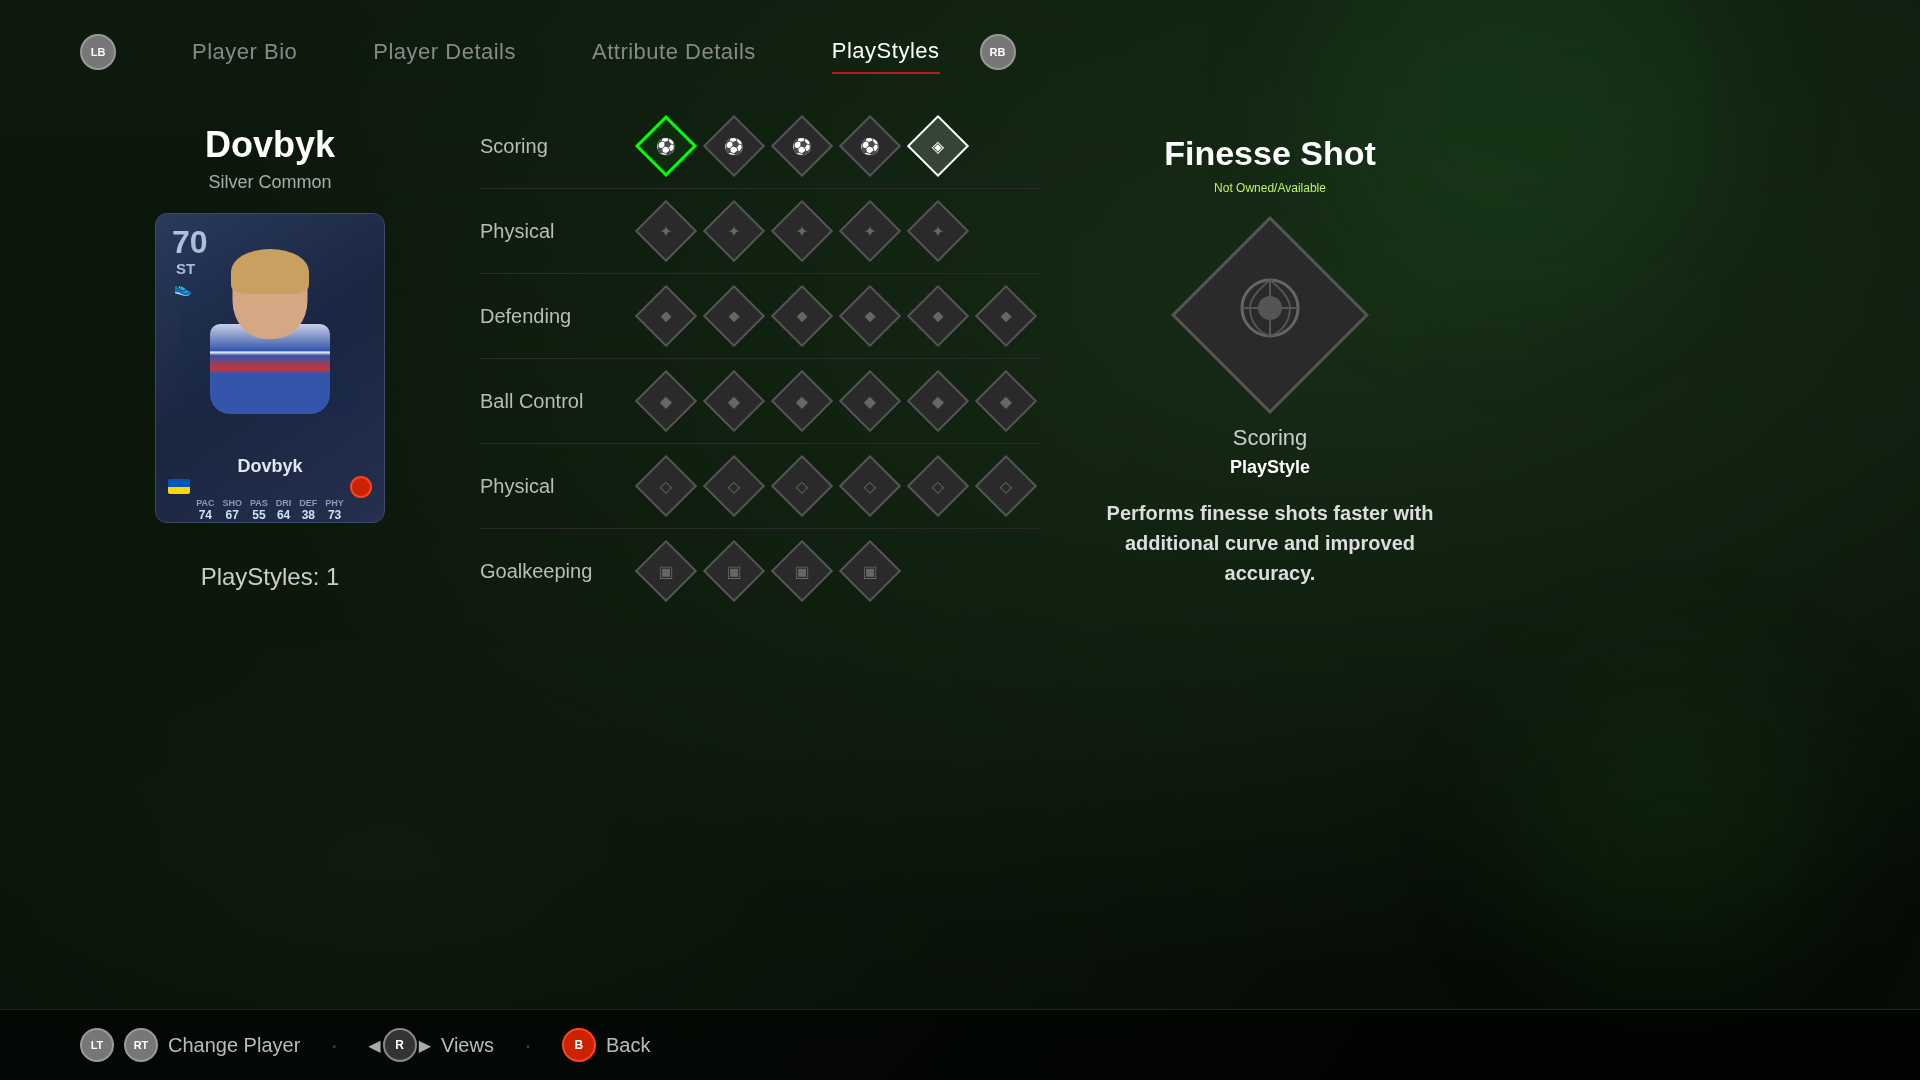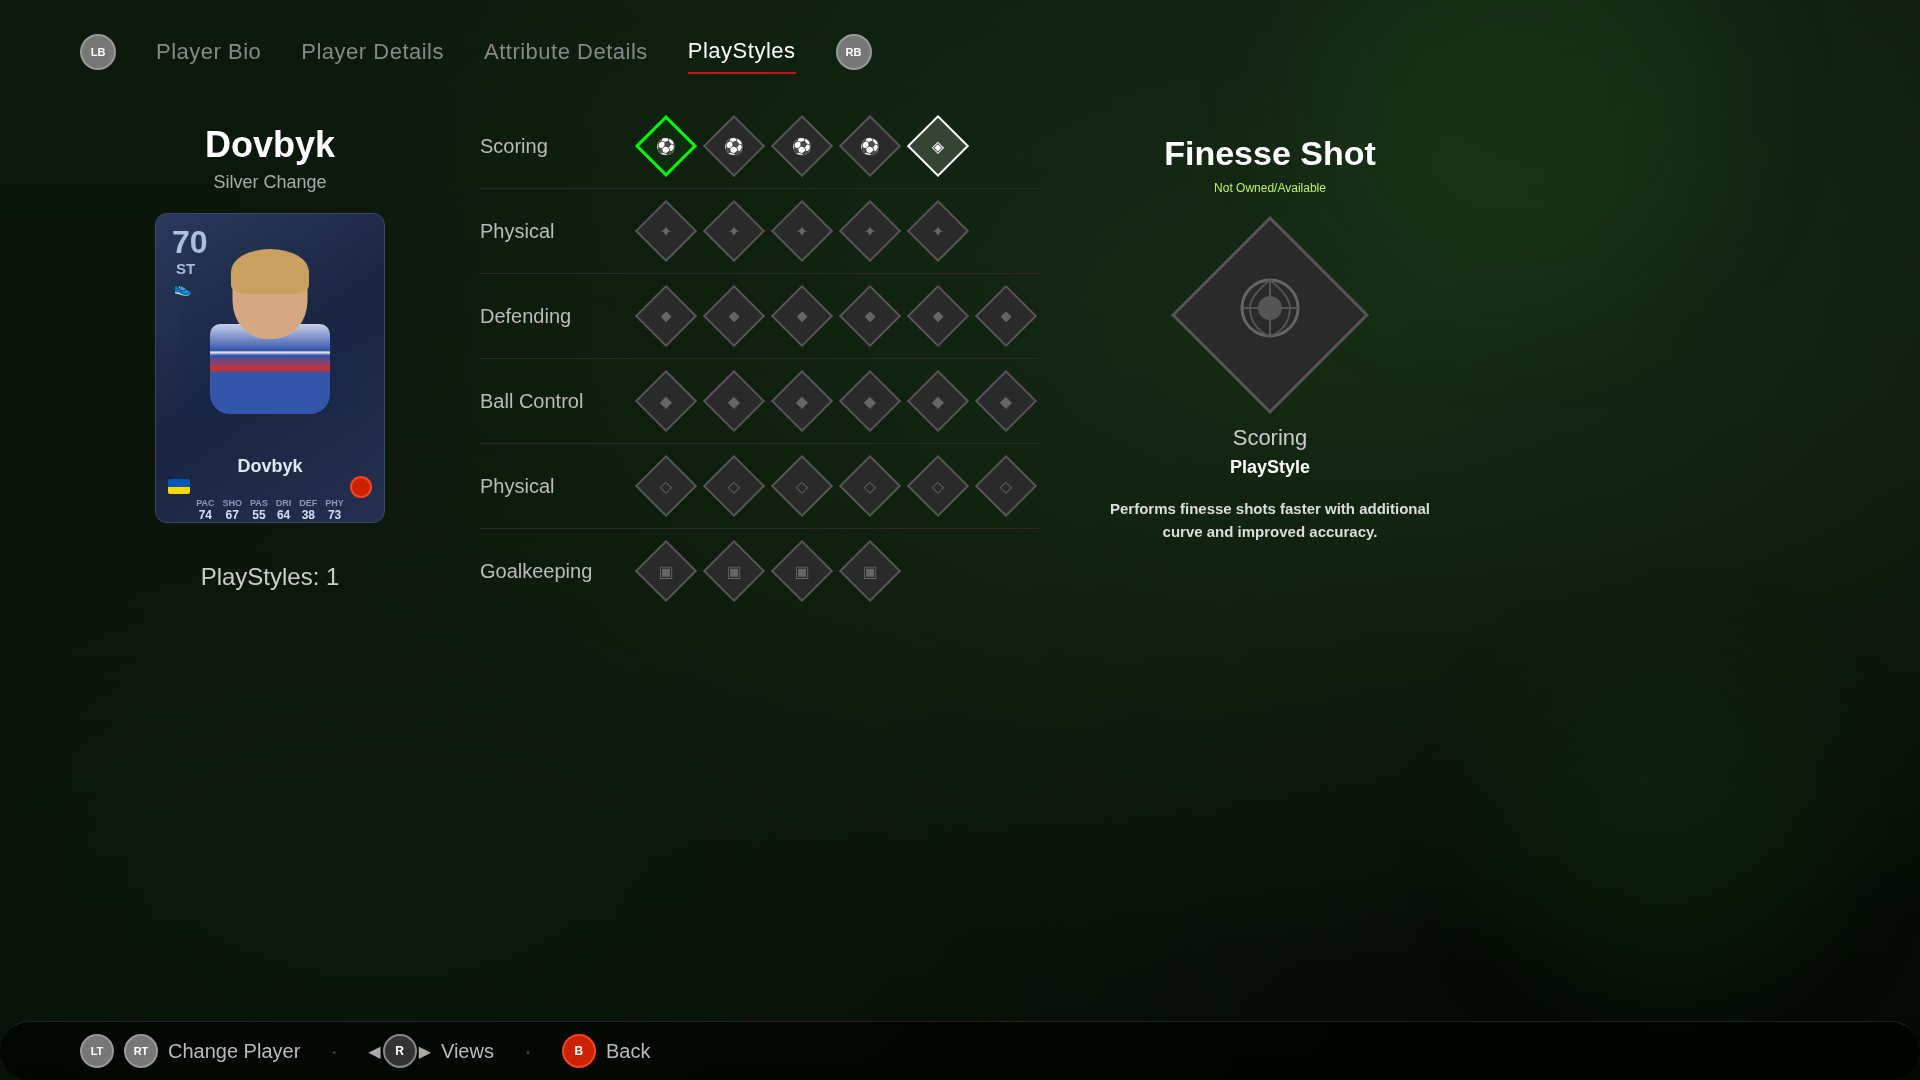--- a/index.html
+++ b/index.html
@@ -56,20 +56,21 @@
       font-weight: bold;
     }
 
     .nav-tab {
       color: #888;
       font-size: 22px;
       font-weight: 500;
       cursor: pointer;
       padding: 8px 0;
       letter-spacing: 0.5px;
+      margin-left: 36px;
     }
 
     .nav-tab.active {
       color: #ffffff;
       border-bottom: 2px solid #b91c1c;
     }
 
     
     .content-area {
       display: flex;
@@ -363,36 +364,35 @@
 
     .detail-style-name {
       color: white;
       font-size: 18px;
       font-weight: bold;
       margin-bottom: 20px;
     }
 
     .detail-description {
       color: #ddd;
-      font-size: 15px;
+      font-size: 20px;
       text-align: center;
       line-height: 1.5;
       max-width: 380px;
       font-weight: 600;
     }
 
     
     .bottom-bar {
       display: flex;
       align-items: center;
       gap: 30px;
-      padding: 12px 80px;
+      padding: 18px 80px;
       background: rgba(0,0,0,0.6);
       border-top: 1px solid #222;
-      border-radius: 30px;
     }
 
     .bottom-btn {
       display: flex;
       align-items: center;
       gap: 10px;
     }
 
     .btn-circle {
       width: 34px;
@@ -521,21 +521,21 @@
     <div class="nav-tab active">PlayStyles</div>
     <div class="nav-button btn-rt">
       <span>RB</span>
     </div>
   </nav>
 
   <div class="content-area">
 
     <div class="left-panel">
       <div class="player-name-title">Dovbyk</div>
-      <div class="player-rarity">Silver Change</div>
+      <div class="player-rarity">Silver Common</div>
 
       <div class="player-card">
         <div class="card-rating">70</div>
         <div class="card-position">ST</div>
         <div class="card-boots-icon">👟</div>
 
         <div class="card-player-img">
           <div class="player-img-placeholder">
             <div class="hair"></div>
             <div class="face"></div>

